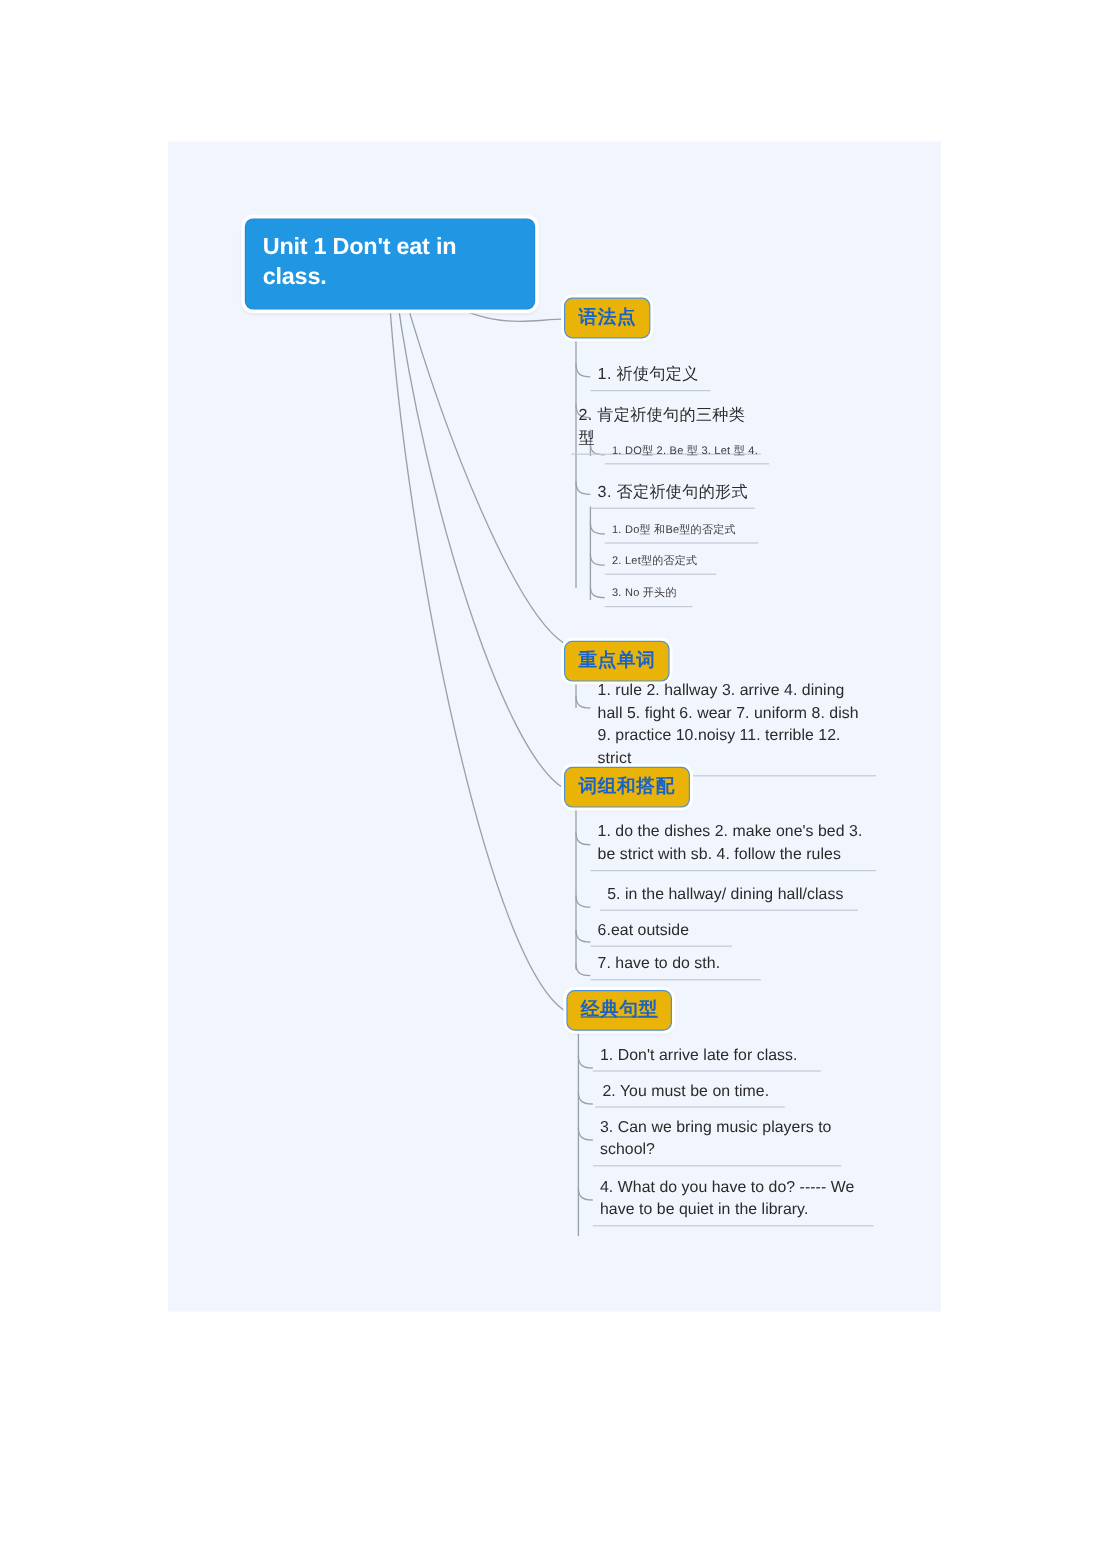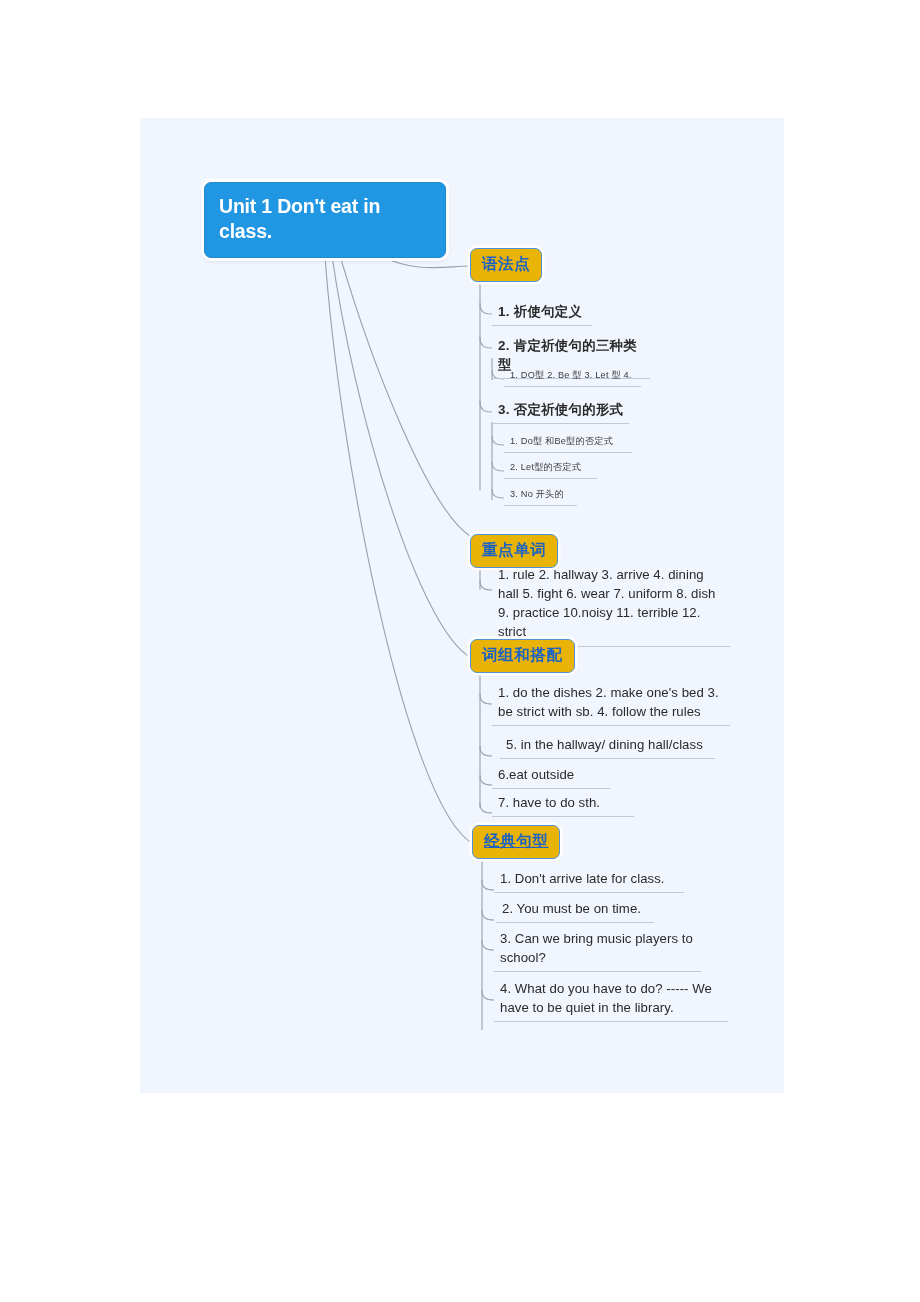--- a/index.html
+++ b/index.html
@@ -88,21 +88,21 @@
     font-size: 9.2px;
     line-height: 1.4;
     color: #3b3b3b;
     letter-spacing: 0.2px;
   }
   .leaf.body {
     font-size: 13.2px;
     line-height: 1.45;
     letter-spacing: 0.05px;
   }
-  .leaf.strong { font-weight: bold; }
+  .leaf.strong { font-weight: normal; }
 </style>
 </head>
 <body>
 
 <div id="mindmap-panel">
 
   <svg id="connector-layer" viewBox="0 0 644 975" preserveAspectRatio="none">
     <g fill="none" stroke="#9aa0ab" stroke-width="1.1">
 
       <path d="M 212 122 C 268 160, 300 148, 330 148"></path>
@@ -143,21 +143,21 @@
 
   <div id="root-node">
     <span>Unit 1 Don't eat in class.</span>
   </div>
 
   <div class="branch-node" style="left:330px; top:130px;">
     <span>语法点</span>
   </div>
 
   <div class="leaf lv1 strong" style="left:352px; top:182px; width:100px;">1. 祈使句定义</div>
-  <div class="leaf lv1 strong" style="left:352px; top:216px; width:158px;">2. 肯定祈使句的三种类型</div>
+  <div class="leaf lv1 strong" style="left:336px; top:216px; width:158px;">2. 肯定祈使句的三种类型</div>
   <div class="leaf lv2" style="left:364px; top:249px; width:137px;">1. DO型 2. Be 型 3. Let 型 4.</div>
   <div class="leaf lv1 strong" style="left:352px; top:280px; width:137px;">3. 否定祈使句的形式</div>
   <div class="leaf lv2" style="left:364px; top:315px; width:128px;">1. Do型 和Be型的否定式</div>
   <div class="leaf lv2" style="left:364px; top:341px; width:93px;">2. Let型的否定式</div>
   <div class="leaf lv2" style="left:364px; top:368px; width:73px;">3. No 开头的</div>
 
   <div class="branch-node" style="left:330px; top:416px;">
     <span>重点单词</span>
   </div>
 

